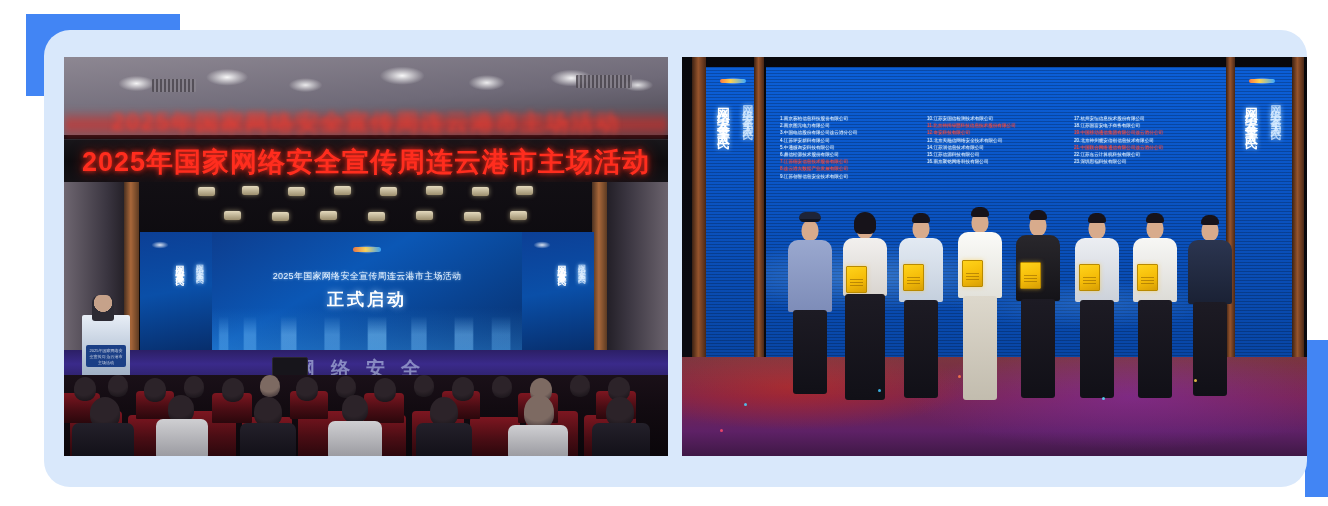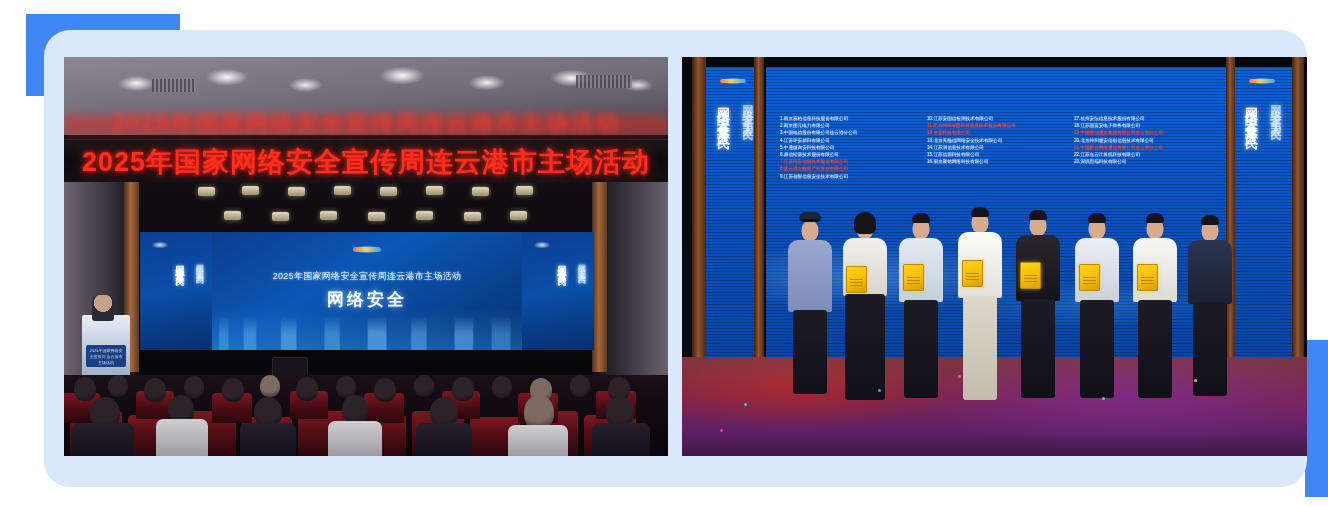--- a/index.html
+++ b/index.html
@@ -430,31 +430,34 @@
       <div class="aud-side-cols">
         <span class="aud-side-col">网络安全靠人民</span>
         <span class="aud-side-col dim">网络安全为人民</span>
       </div>
     </div>
 
     <div class="ph-layer aud-screen">
       <div class="aud-screen-city"></div>
       <div class="aud-screen-logo"></div>
       <div class="aud-screen-t1">2025年国家网络安全宣传周连云港市主场活动</div>
-      <div class="aud-screen-t2">网络安全</div>
+      <div class="aud-screen-t2">正式启动</div>
     </div>
 
     <div class="ph-layer aud-sidescreen aud-side-r">
       <div class="aud-side-logo"></div>
       <div class="aud-side-cols">
         <span class="aud-side-col">网络安全靠人民</span>
         <span class="aud-side-col dim">网络安全为人民</span>
       </div>
     </div>
 
+    <div class="ph-layer aud-stagefront">
+      <div class="aud-stage-txt">网络安全</div>
+    </div>
 
     <div class="ph-layer aud-podium">
       <div class="aud-podium-plate">2025年国家网络安全宣传周 连云港市主场活动</div>
     </div>
     <div class="ph-layer aud-speaker"></div>
     <div class="ph-layer aud-spk-box"></div>
 
     <div class="ph-layer aud-seats">
       <div class="seat" style="left:6px;  top:36px; width:52px; height:46px;"></div>
       <div class="seat" style="left:64px; top:40px; width:50px; height:42px;"></div>

